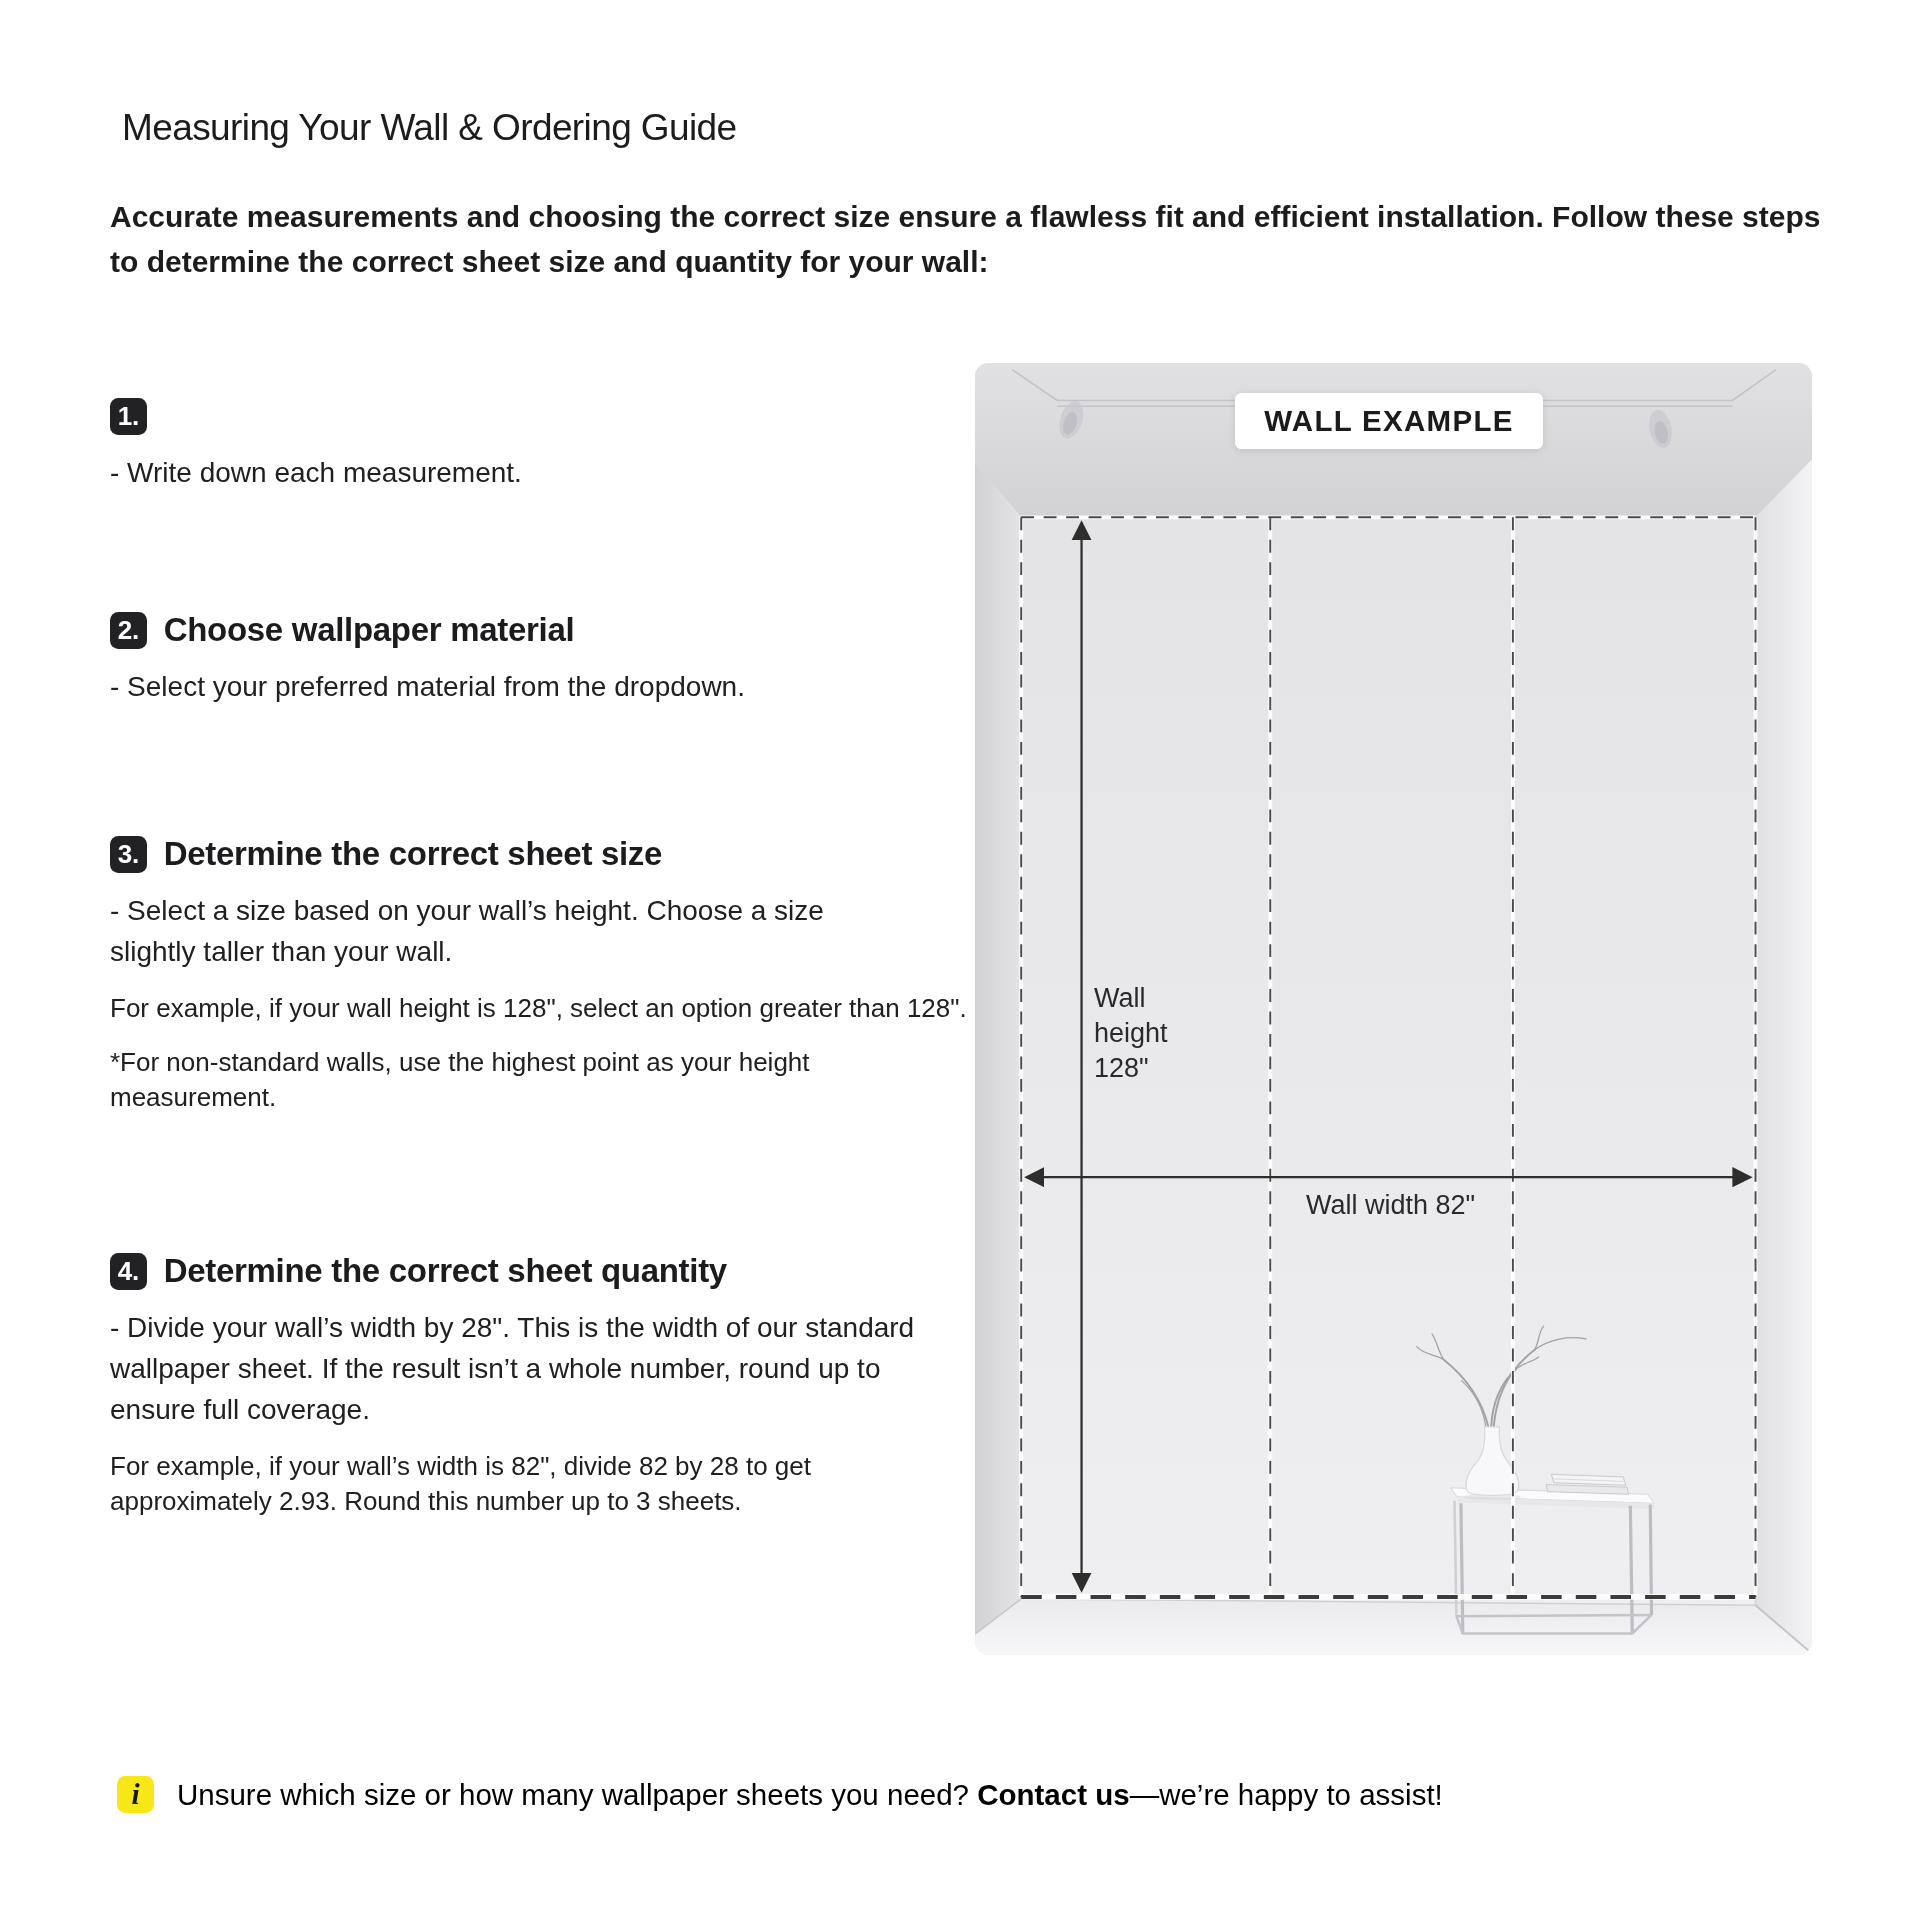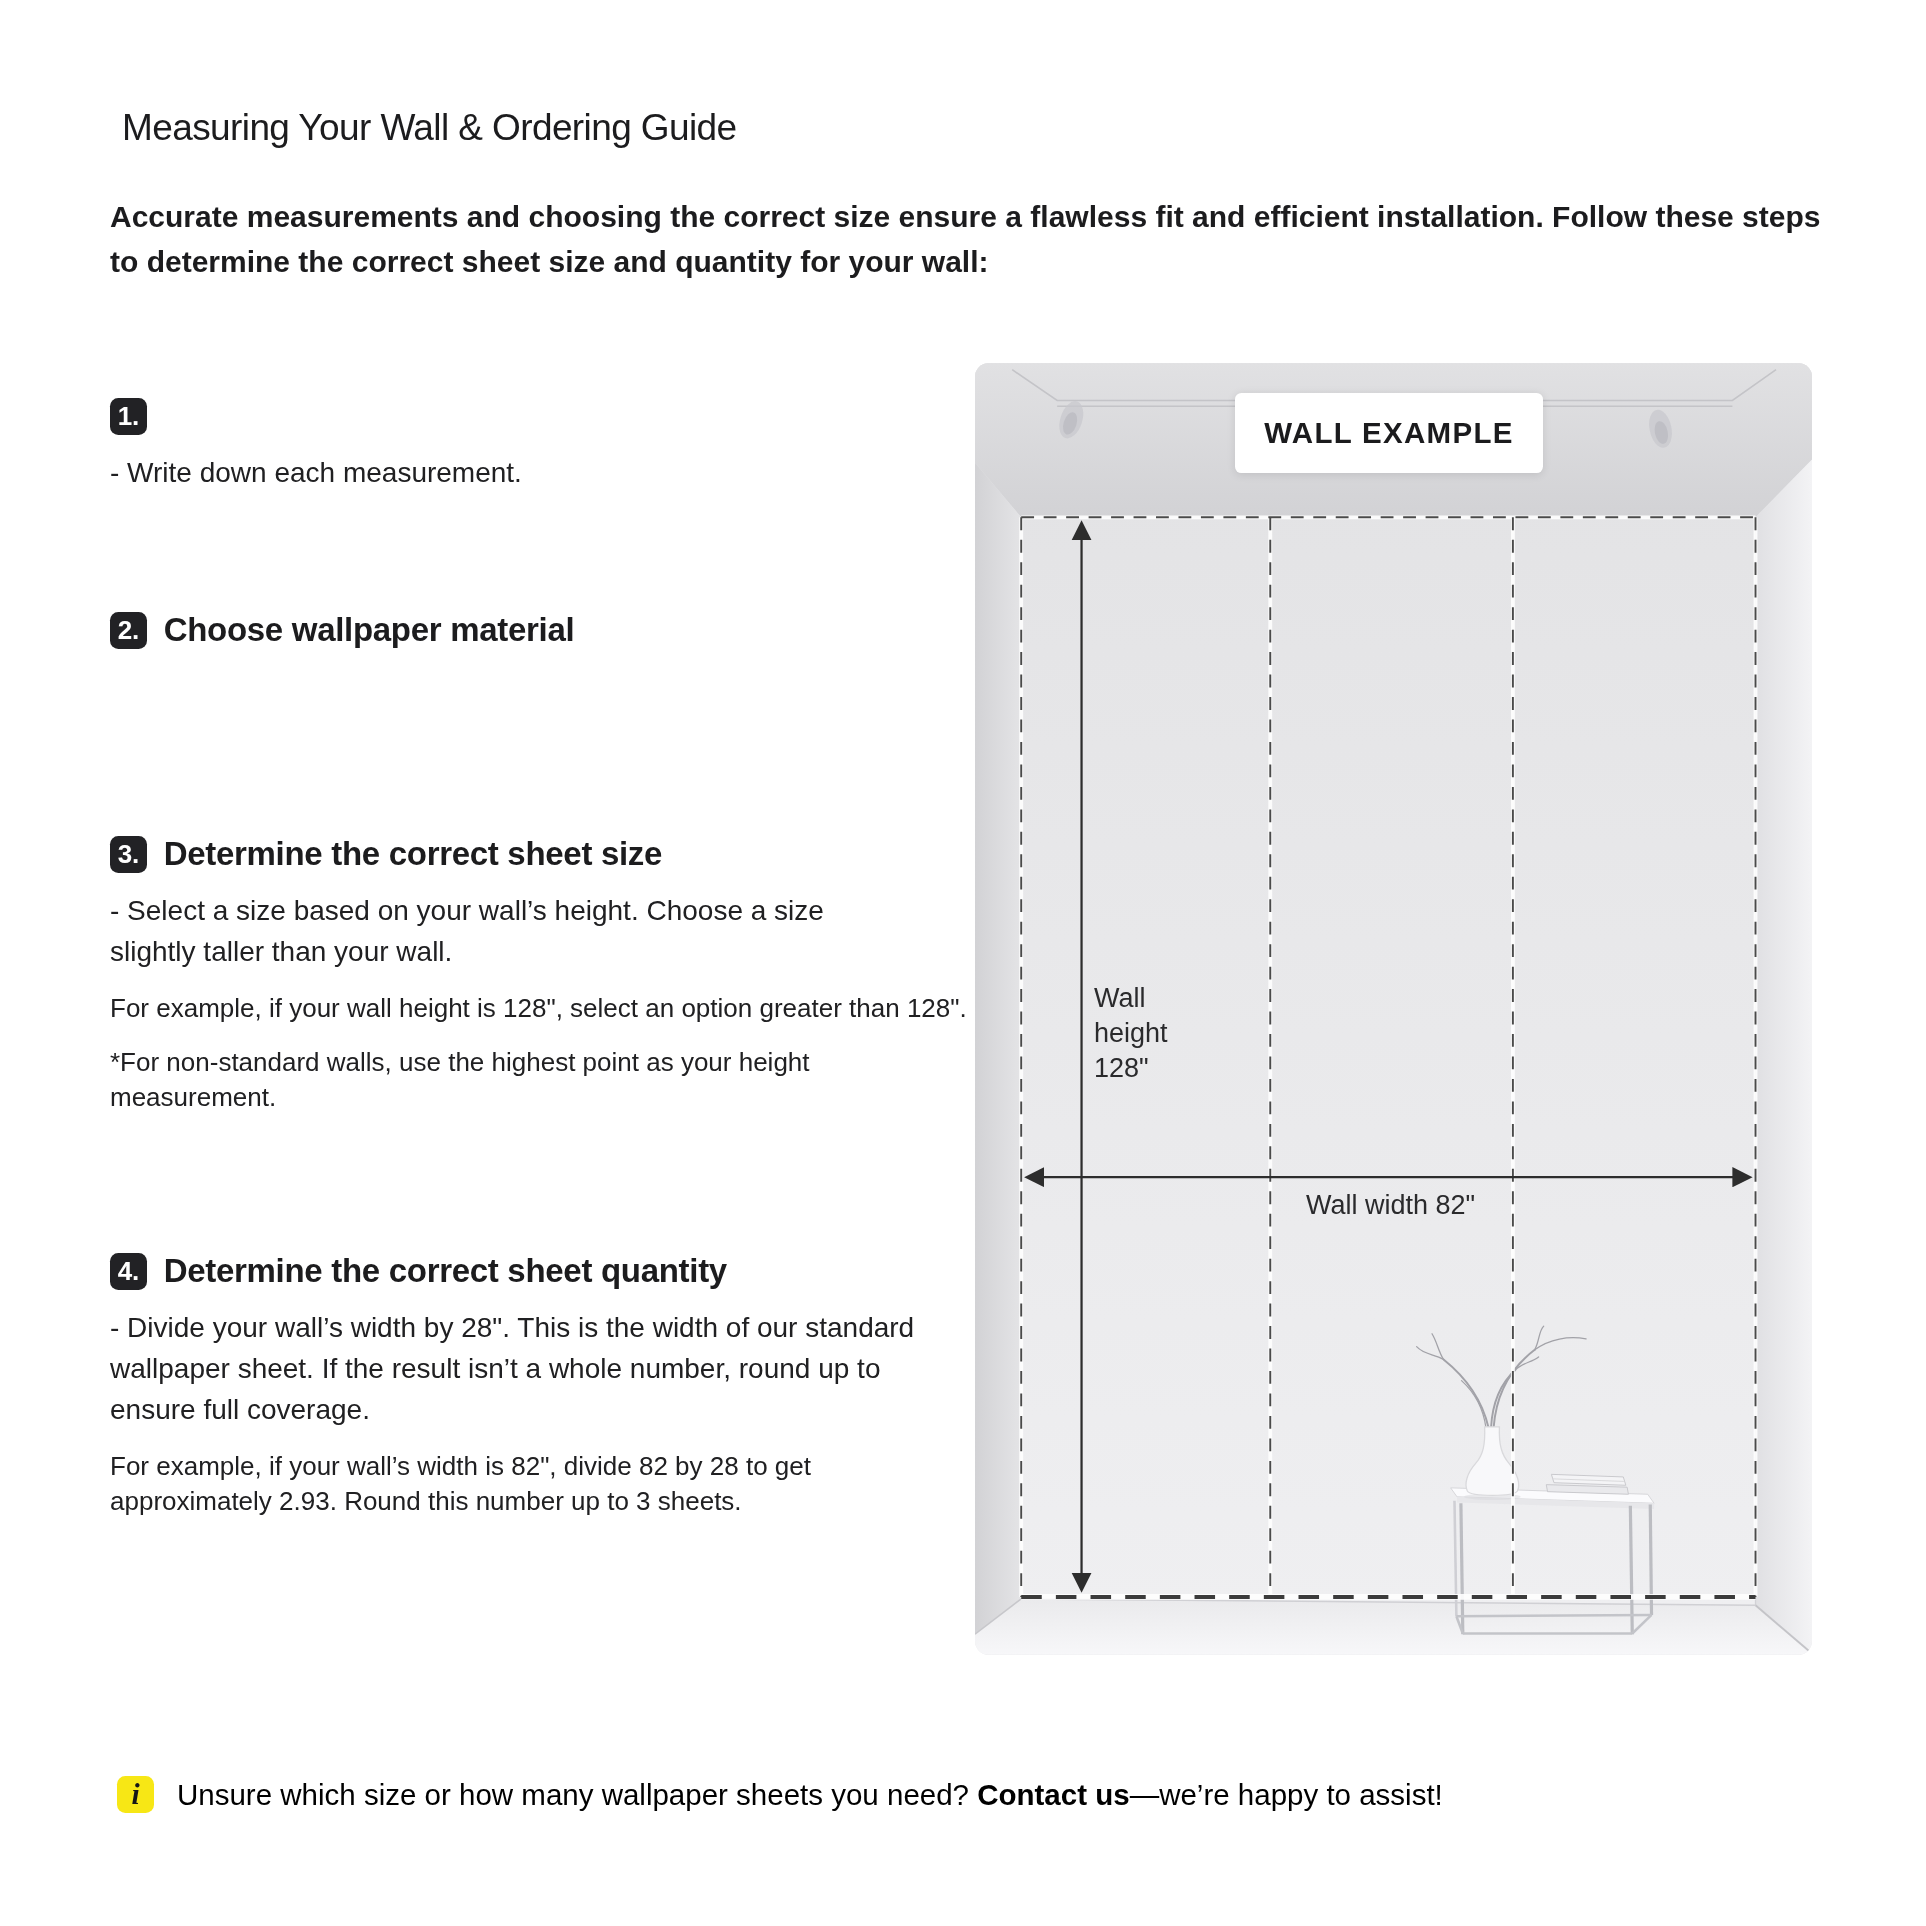--- a/index.html
+++ b/index.html
@@ -21,21 +21,21 @@
   .step h2{margin:0;font-size:33px;font-weight:700;letter-spacing:-0.3px;color:#1c1c1e;}
   .step .body{margin:16.7px 0 0;font-size:28px;line-height:41px;max-width:796px;color:#202022;}
   .step-4 .body{max-width:854px;}
   .note{margin:19px 0 0;font-size:26px;line-height:35px;max-width:867px;color:#202022;}
   .note + .note{margin-top:19px;}
 
   .wall-figure{position:absolute;left:975px;top:363px;width:837px;height:1292px;
     margin:0;border-radius:14px;overflow:hidden;background:#e8e8ea;}
   .wall-figure svg{position:absolute;left:0;top:0;}
 
-  .we-label{position:absolute;left:260px;top:30px;width:308px;height:80px;
+  .we-label{position:absolute;left:260px;top:30px;width:308px;height:56px;
     background:#ffffff;border-radius:6.4px;box-shadow:0 1.9px 9px rgba(0,0,0,0.10);
     display:flex;align-items:center;justify-content:center;
     font-size:29.5px;font-weight:700;letter-spacing:1.3px;color:#1b1b1d;}
   .height-label{position:absolute;left:119px;top:618px;
     font-size:27px;line-height:35px;color:#2a2a2c;white-space:pre-line;}
   .width-label{position:absolute;left:258px;top:827px;width:315px;text-align:center;
     font-size:27px;color:#2a2a2c;}
 
   .footer{position:absolute;left:117px;top:1776px;display:flex;align-items:center;gap:23px;}
   .info-badge{width:37px;height:37px;flex:none;background:#f7e715;border-radius:8.3px;
@@ -56,20 +56,21 @@
     <span class="badge">1.</span>
   </div>
   <p class="body">- Write down each measurement.</p>
 </section>
 
 <section class="step step-2">
   <div class="step-head">
     <span class="badge">2.</span>
     <h2>Choose wallpaper material</h2>
   </div>
+  <p class="body">- Select your preferred material from the dropdown.</p>
 </section>
 
 <section class="step step-3">
   <div class="step-head">
     <span class="badge">3.</span>
     <h2>Determine the correct sheet size</h2>
   </div>
   <p class="body">- Select a size based on your wall’s height. Choose a size slightly taller than your wall.</p>
   <p class="note">For example, if your wall height is 128", select an option greater than 128".</p>
   <p class="note">*For non-standard walls, use the highest point as your height measurement.</p>

